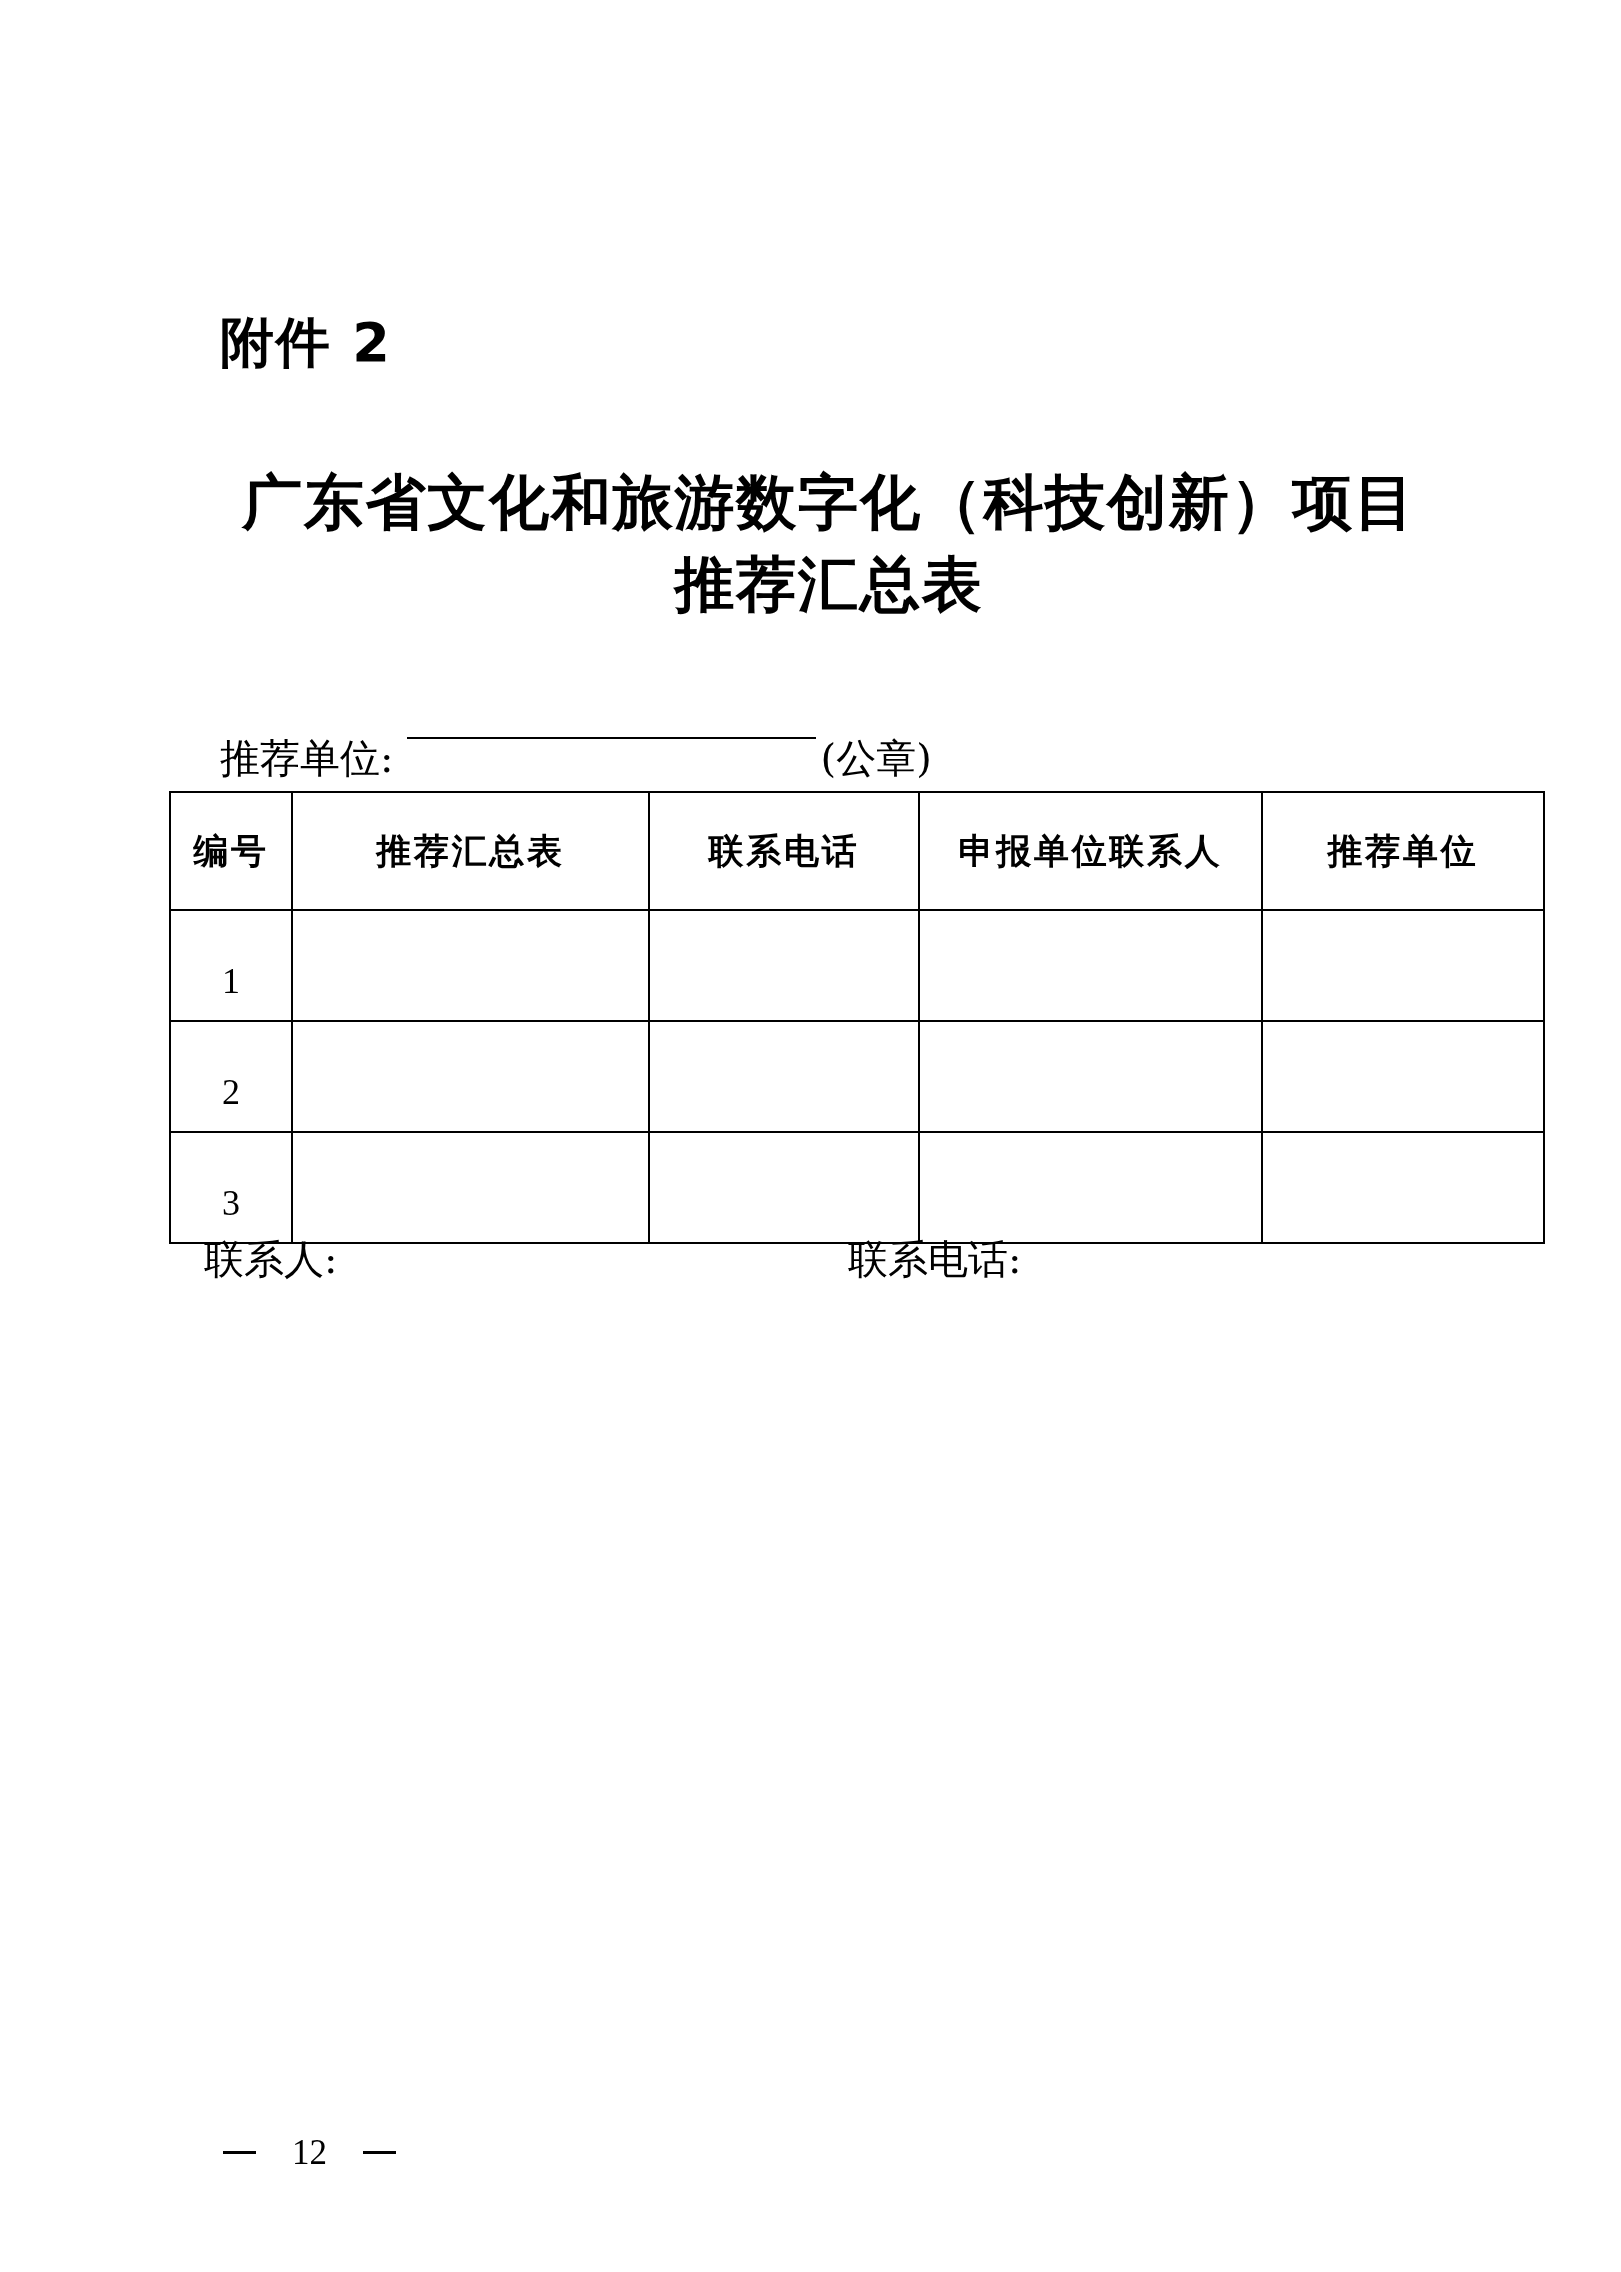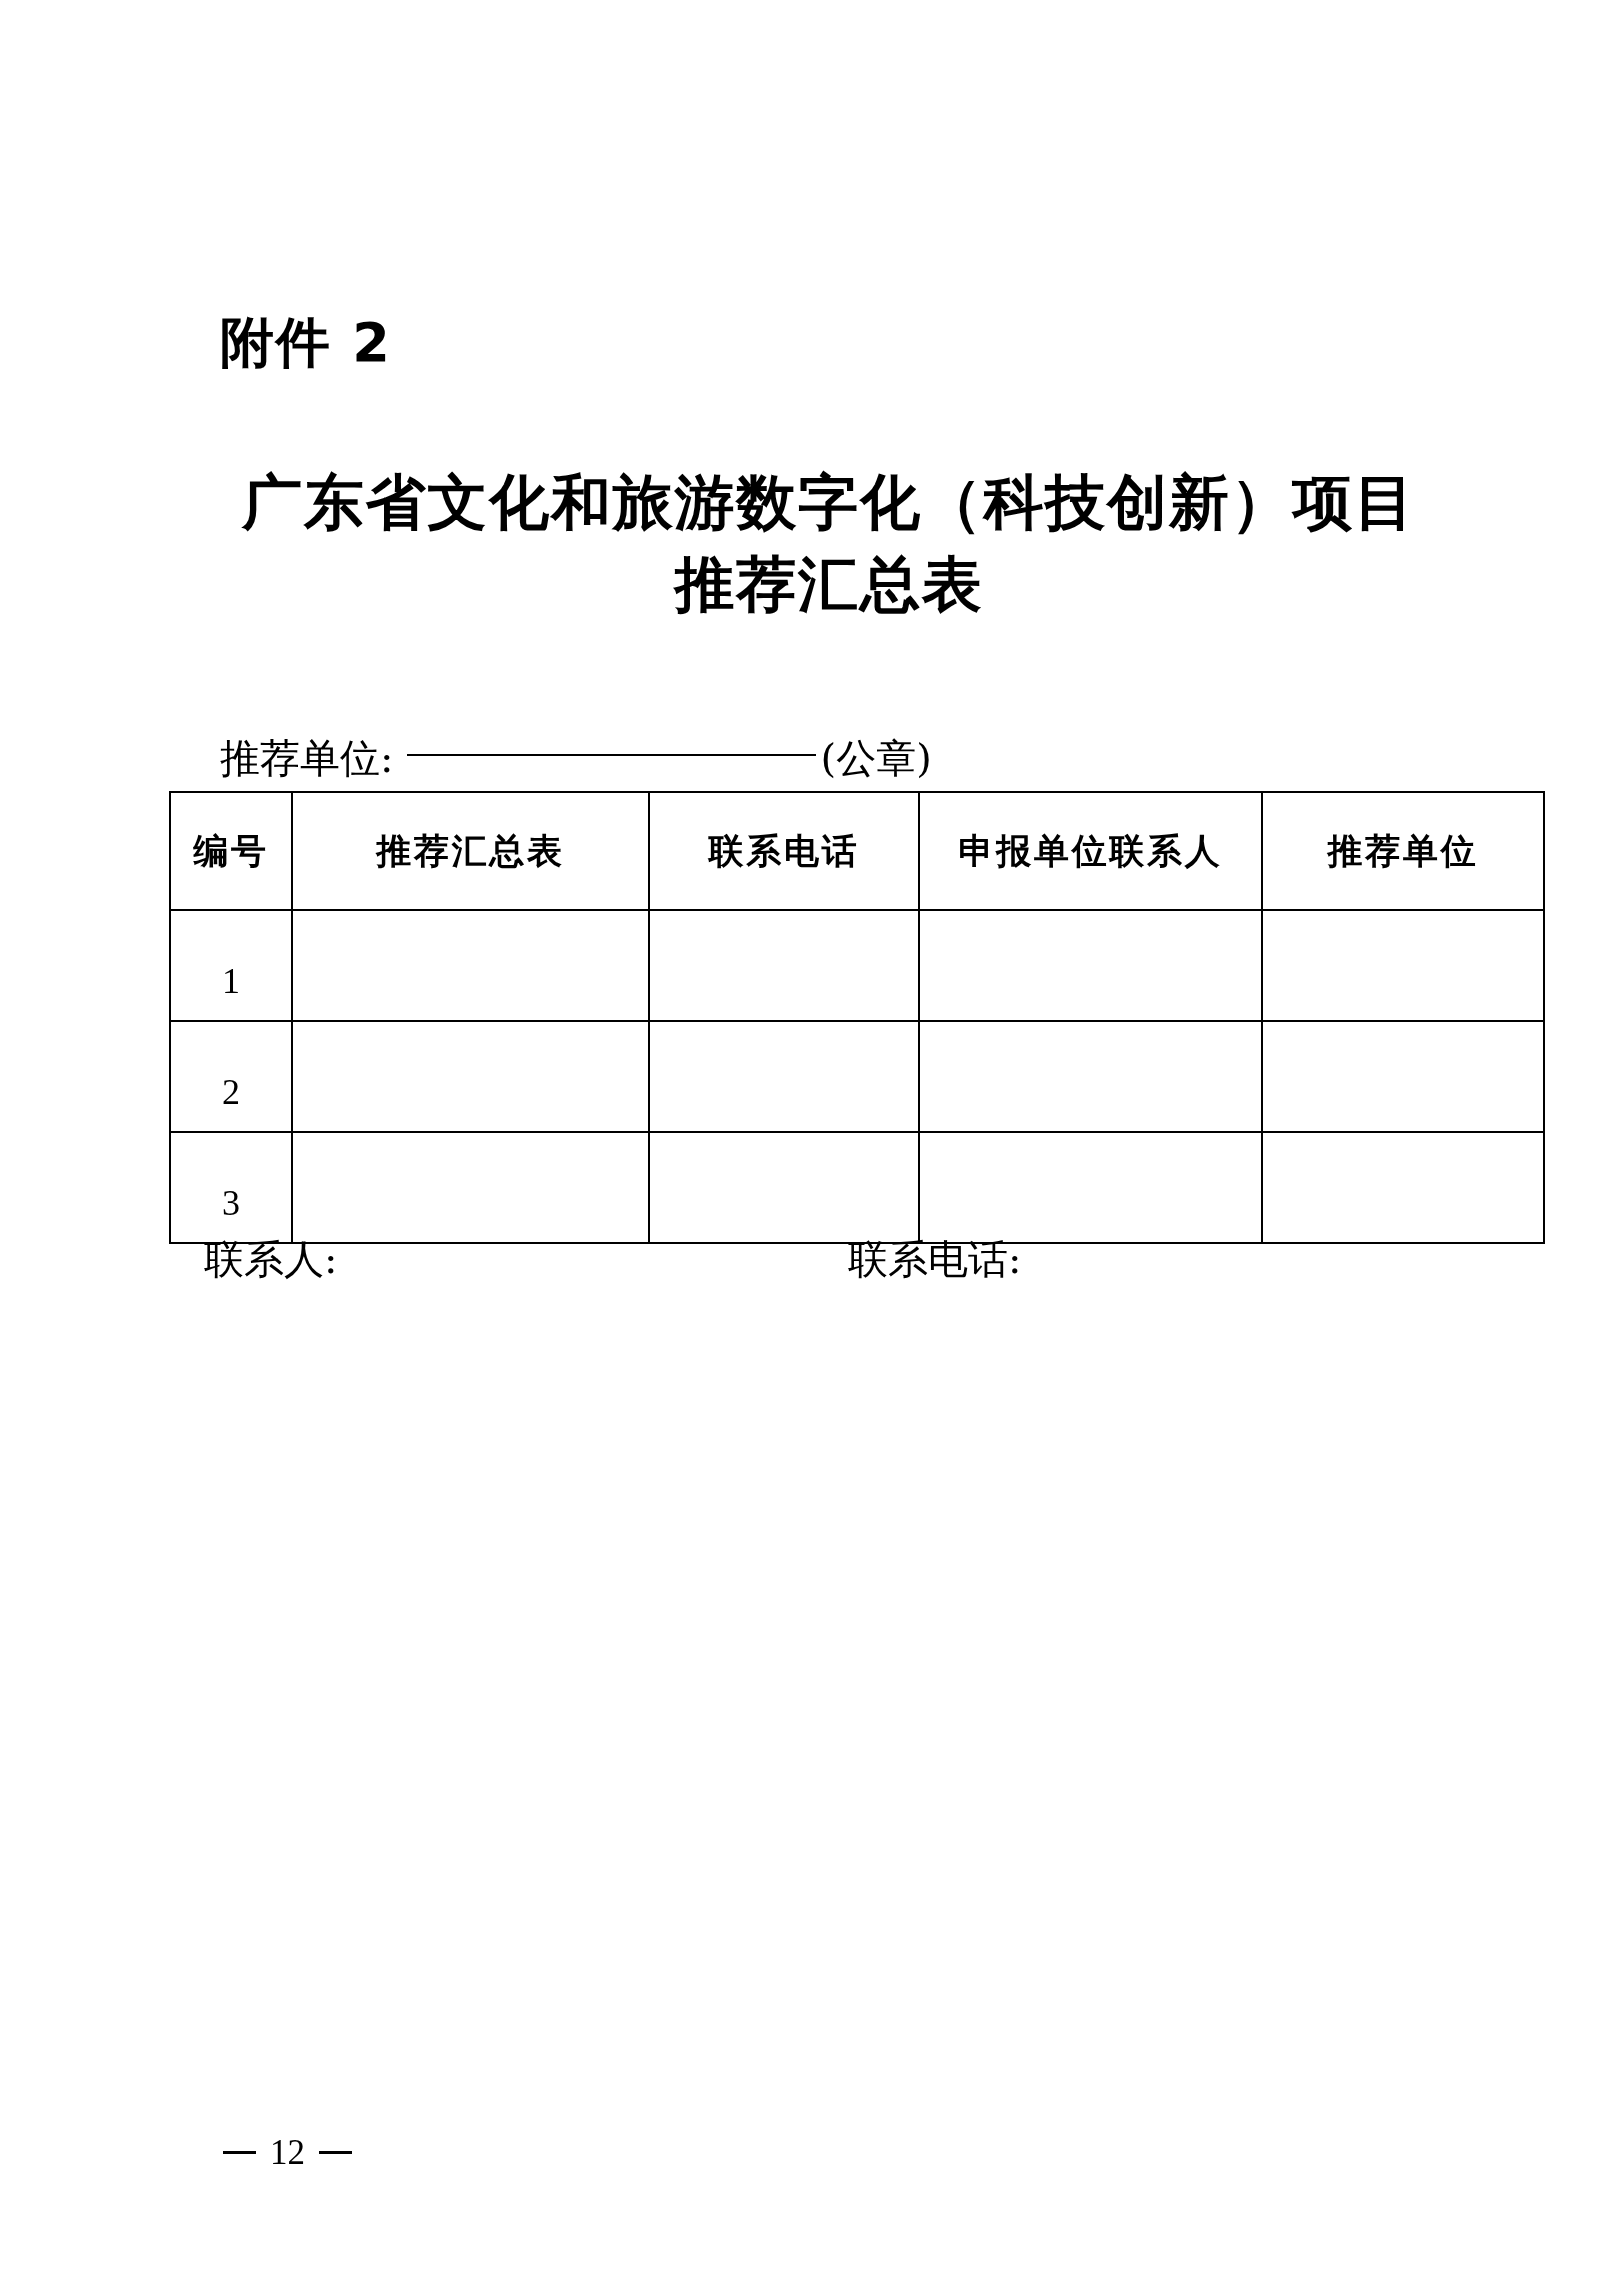--- a/index.html
+++ b/index.html
@@ -39,21 +39,21 @@
     .title-line-1 { top: 468px; left: 18px; }
     .title-line-2 { top: 550px; left: 18px; }
 
     .recommender-row {
       left: 220px;
       top: 733px;
       font-size: 40px;
       line-height: 50px;
       font-family: "DejaVu Serif", serif;
       display: flex;
-      align-items: center;
+      align-items: flex-start;
     }
     .blank-line {
       display: inline-block;
       width: 409px;
       height: 3.6px;
       border-bottom: 2.7px solid #000;
       margin: 0 4.5px 10px 13.6px;
     }
 
     table.summary {
@@ -112,21 +112,21 @@
       line-height: 41px;
       display: flex;
       align-items: center;
     }
     .page-number .dash {
       display: inline-block;
       width: 33px;
       height: 2.3px;
       background: #000;
     }
-    .page-number .num { margin: 0 14px; }
+    .page-number .num { margin: 0 36px; }
   </style>
 </head>
 <body>
 
 <div class="abs attachment-label">附件 2</div>
 
 <div class="abs title-line title-line-1">广东省文化和旅游数字化（科技创新）项目</div>
 <div class="abs title-line title-line-2">推荐汇总表</div>
 
 <div class="abs recommender-row">

